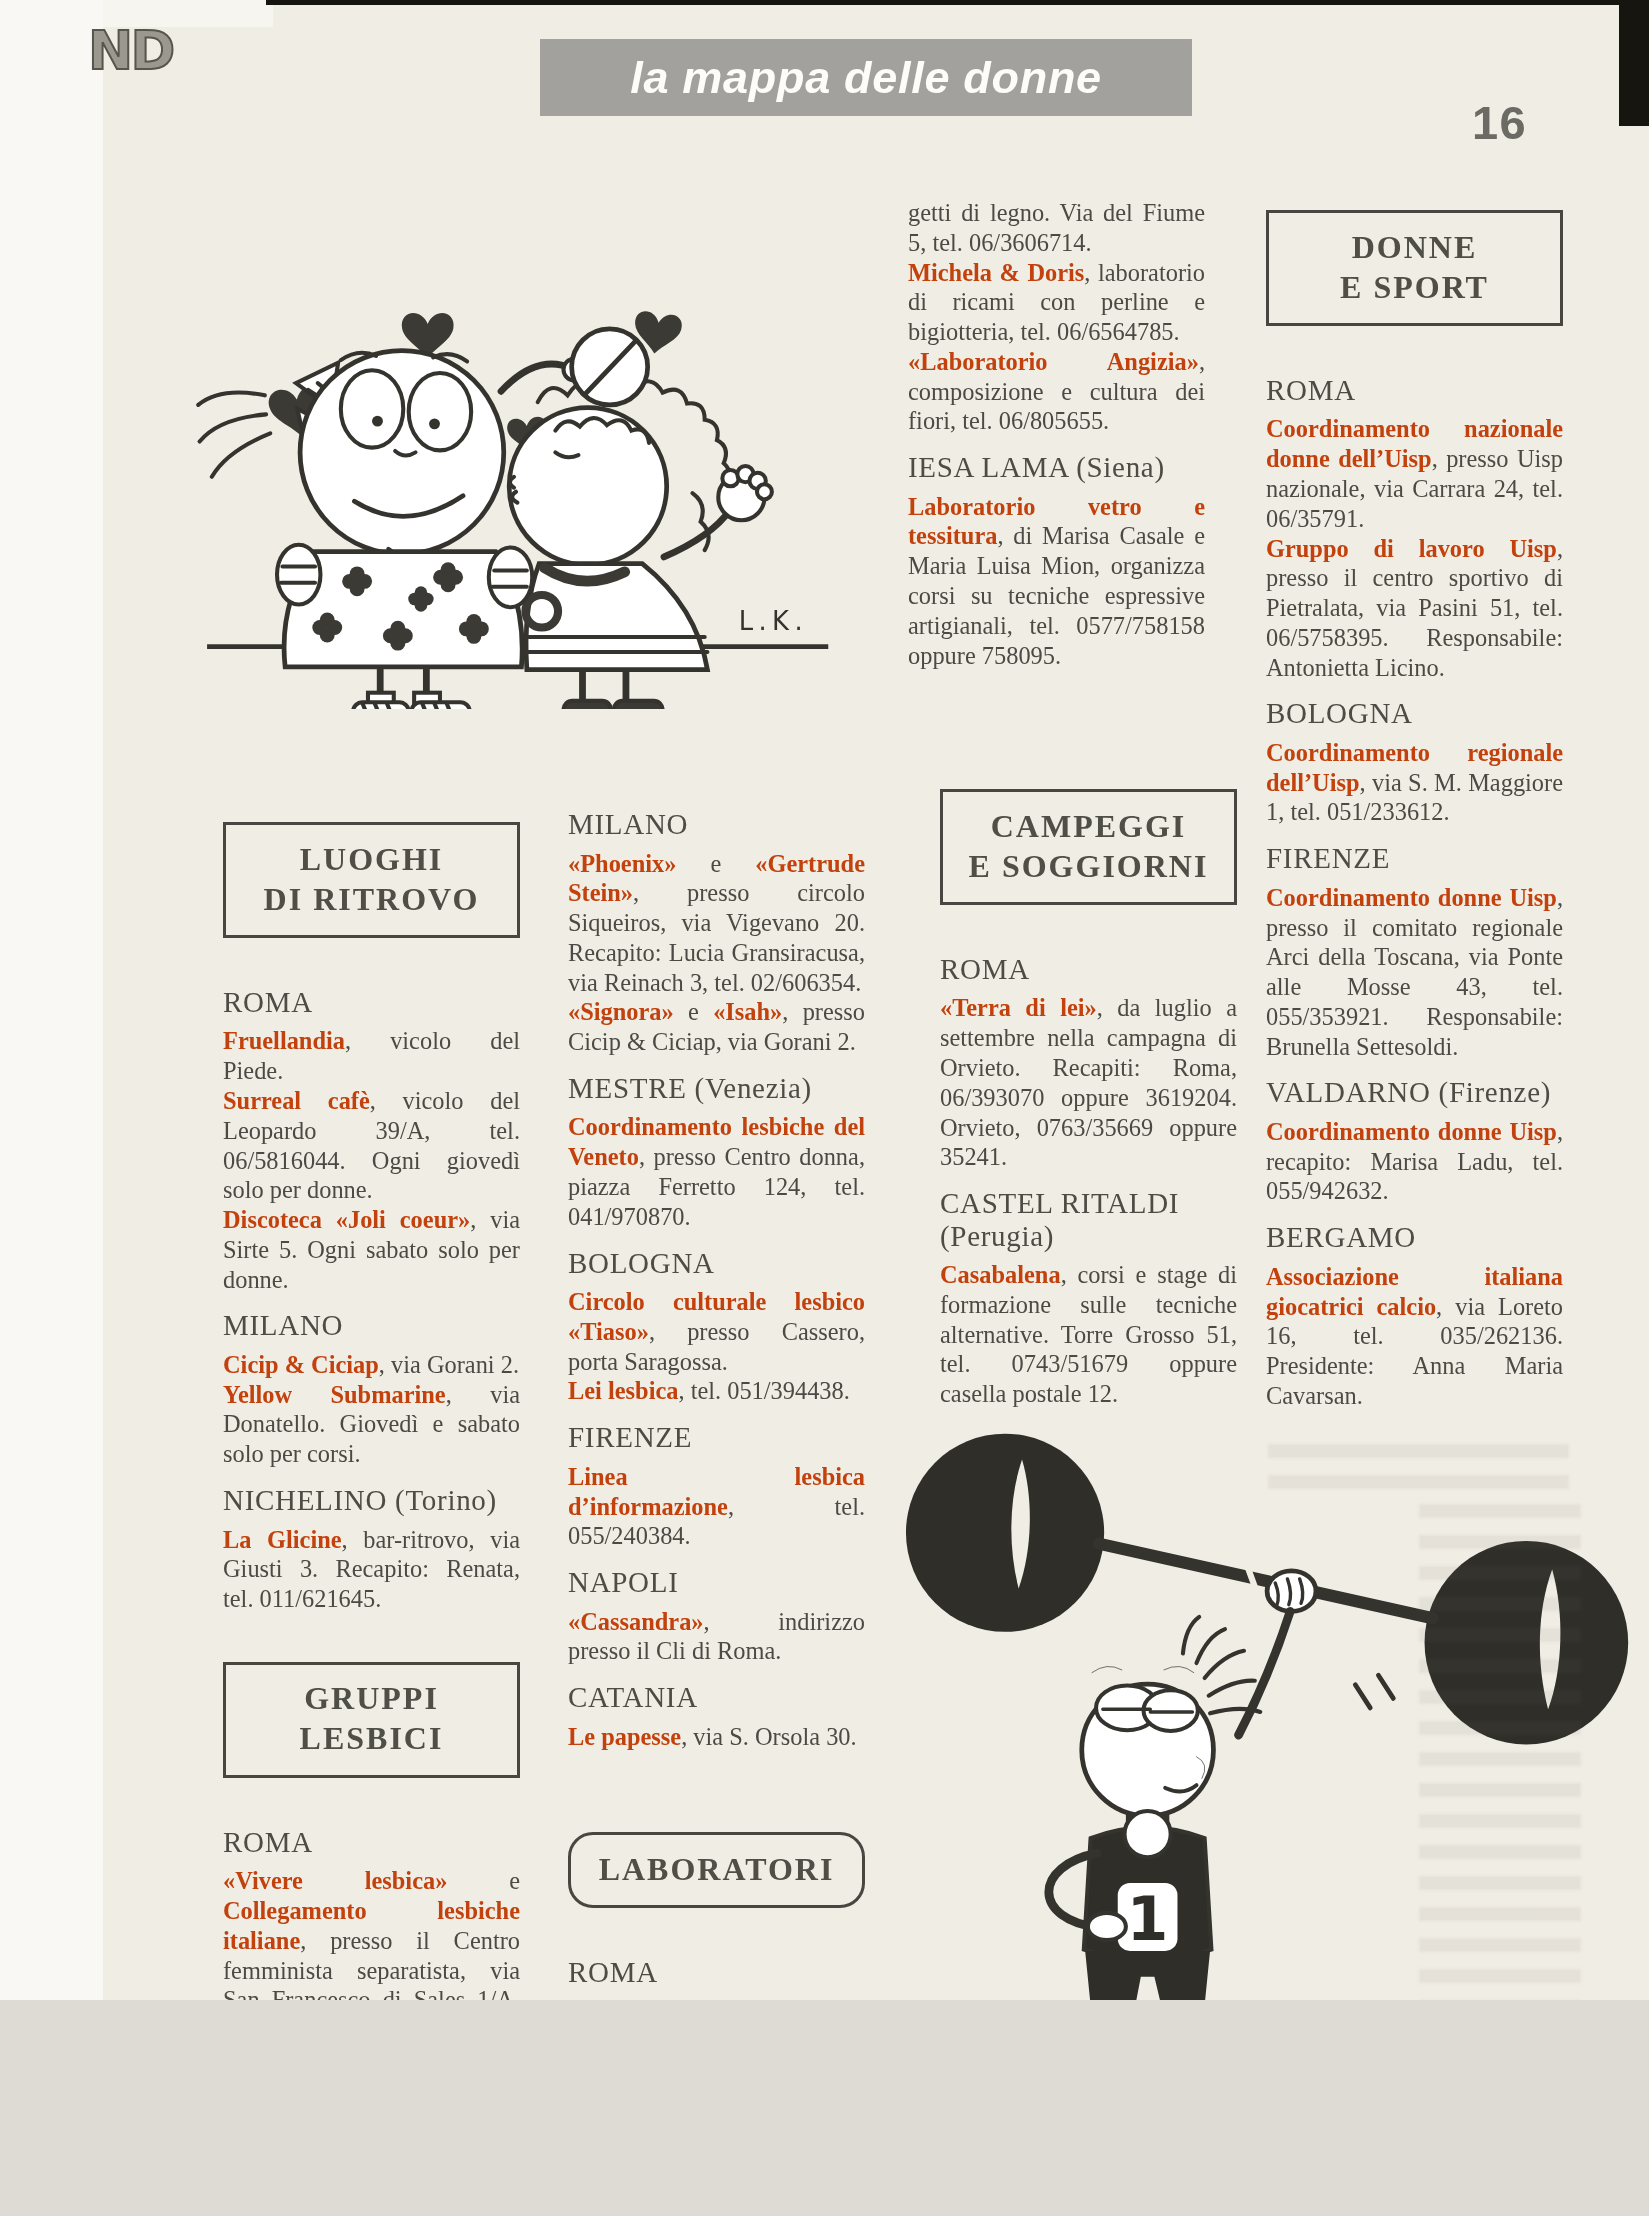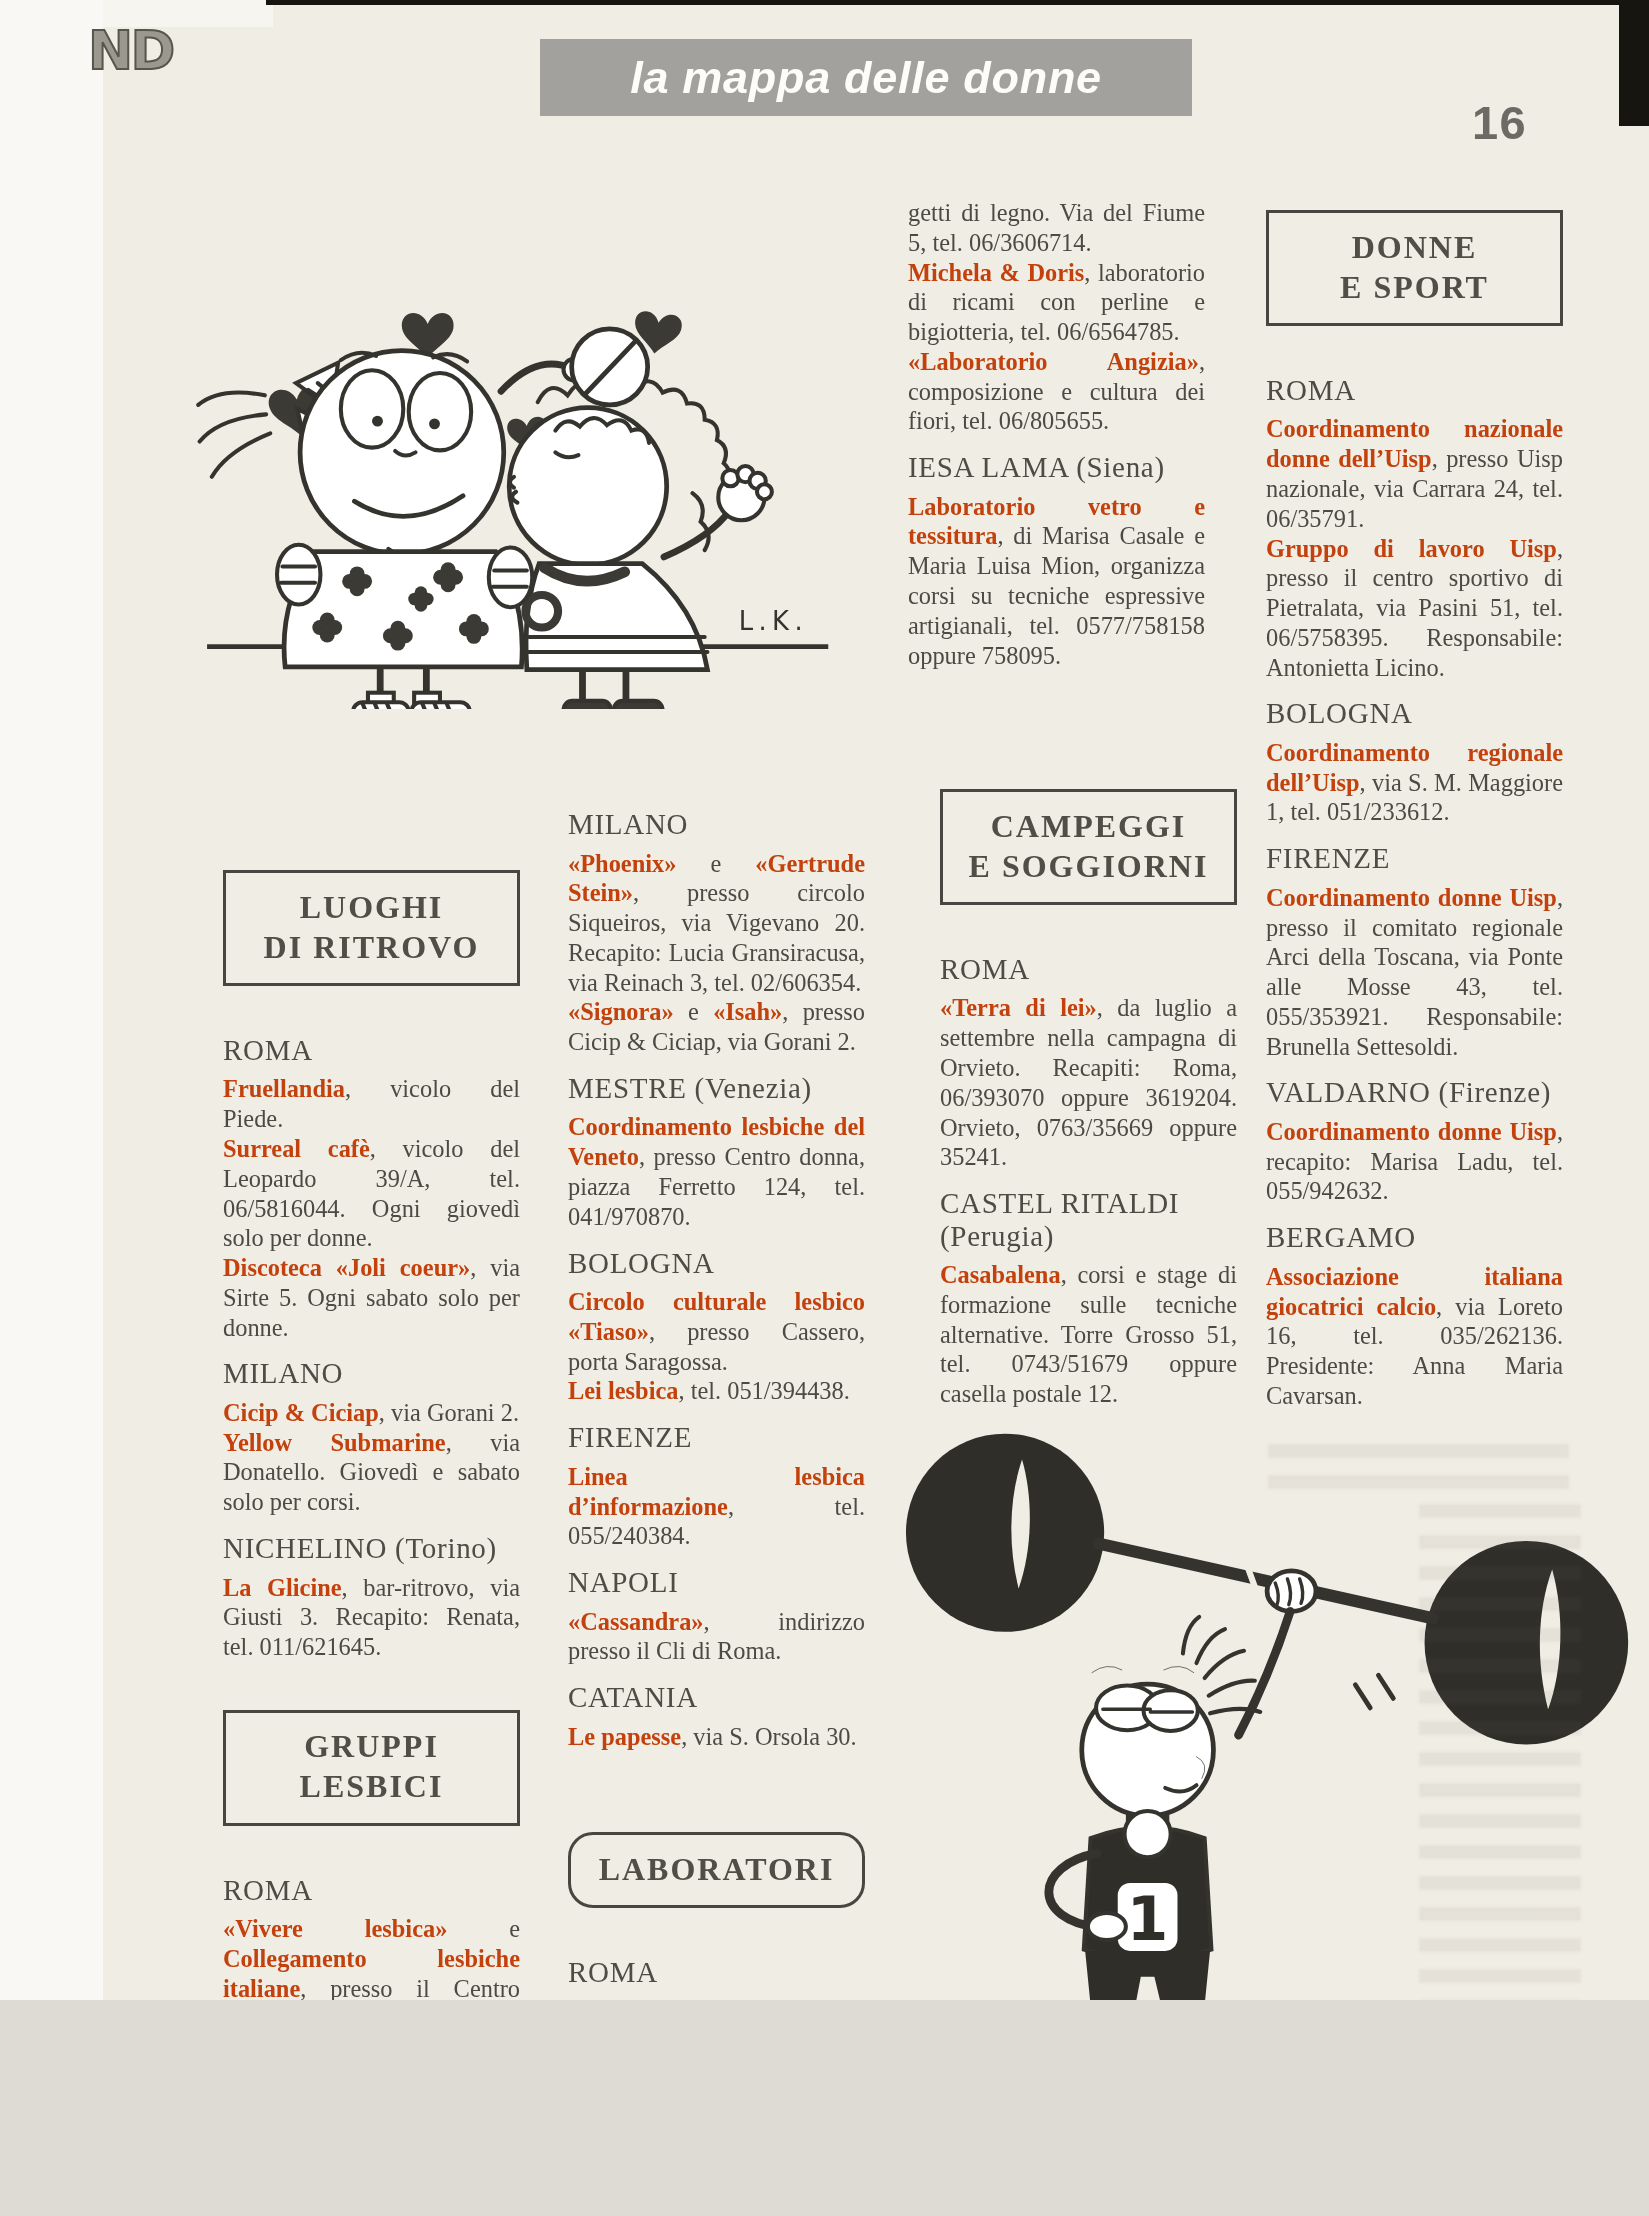--- a/index.html
+++ b/index.html
@@ -26,21 +26,21 @@
     font-family:"Liberation Sans",sans-serif;font-weight:bold;font-style:italic;
     font-size:45px;color:#fcfcf9;letter-spacing:0.7px;
   }
   .page-number{
     position:absolute;left:1472px;top:71px;
     font-family:"Liberation Sans",sans-serif;font-weight:bold;font-size:47px;
     color:#6b6a64;letter-spacing:1.4px;margin-top:24px;
   }
 
   .col{position:absolute;width:297px;color:#4b4a44;font-size:24.4px;line-height:1.22;}
-  .col1{left:223px;top:870px;}
+  .col1{left:223px;top:822px;}
   .col2{left:568px;top:808px;}
   .col3top{left:908px;top:198px;}
   .col3mid{left:940px;top:789px;}
   .col4{left:1257px;top:210px;margin-left:9px;}
 
   .cat-box{
     border:3.4px solid #474640;padding:13.6px 5.4px 16.3px;text-align:center;
     font-weight:bold;font-size:32px;line-height:1.25;letter-spacing:2px;
     color:#504f47;margin:0 0 48px 0;background:transparent;
   }

